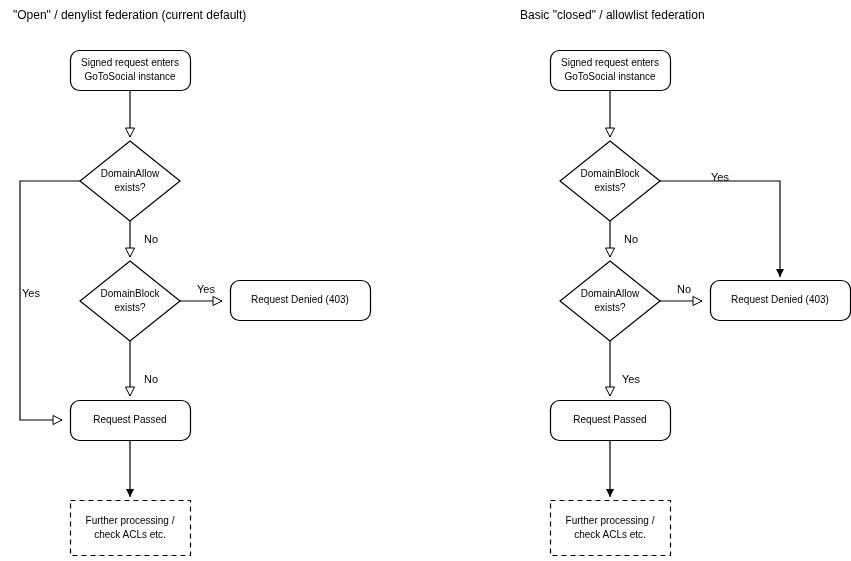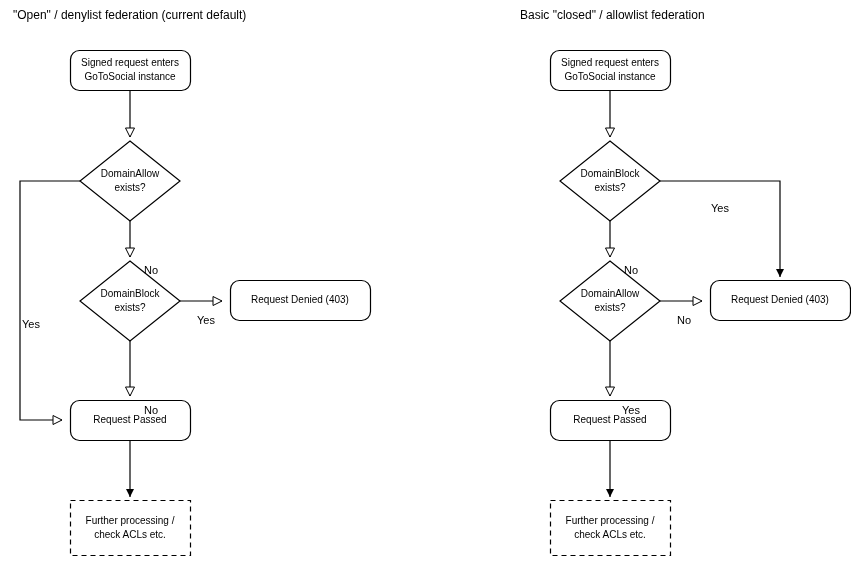--- a/index.html
+++ b/index.html
@@ -46,21 +46,20 @@
     text-align: center;
     display: flex;
     align-items: center;
     justify-content: center;
     flex-direction: column;
   }
   .node-label span { display: block; }
   .edge-label {
     font-size: 11px;
     line-height: 13px;
-    margin-top: 31px;
   }
 </style>
 </head>
 <body>
 
 <div id="diagram-root">
 
   <svg class="flow-layer" viewBox="0 0 851 561" xmlns="http://www.w3.org/2000/svg">
     <defs>
       <marker id="openArrow" markerWidth="12" markerHeight="12" refX="10" refY="5" orient="auto" markerUnits="userSpaceOnUse">

